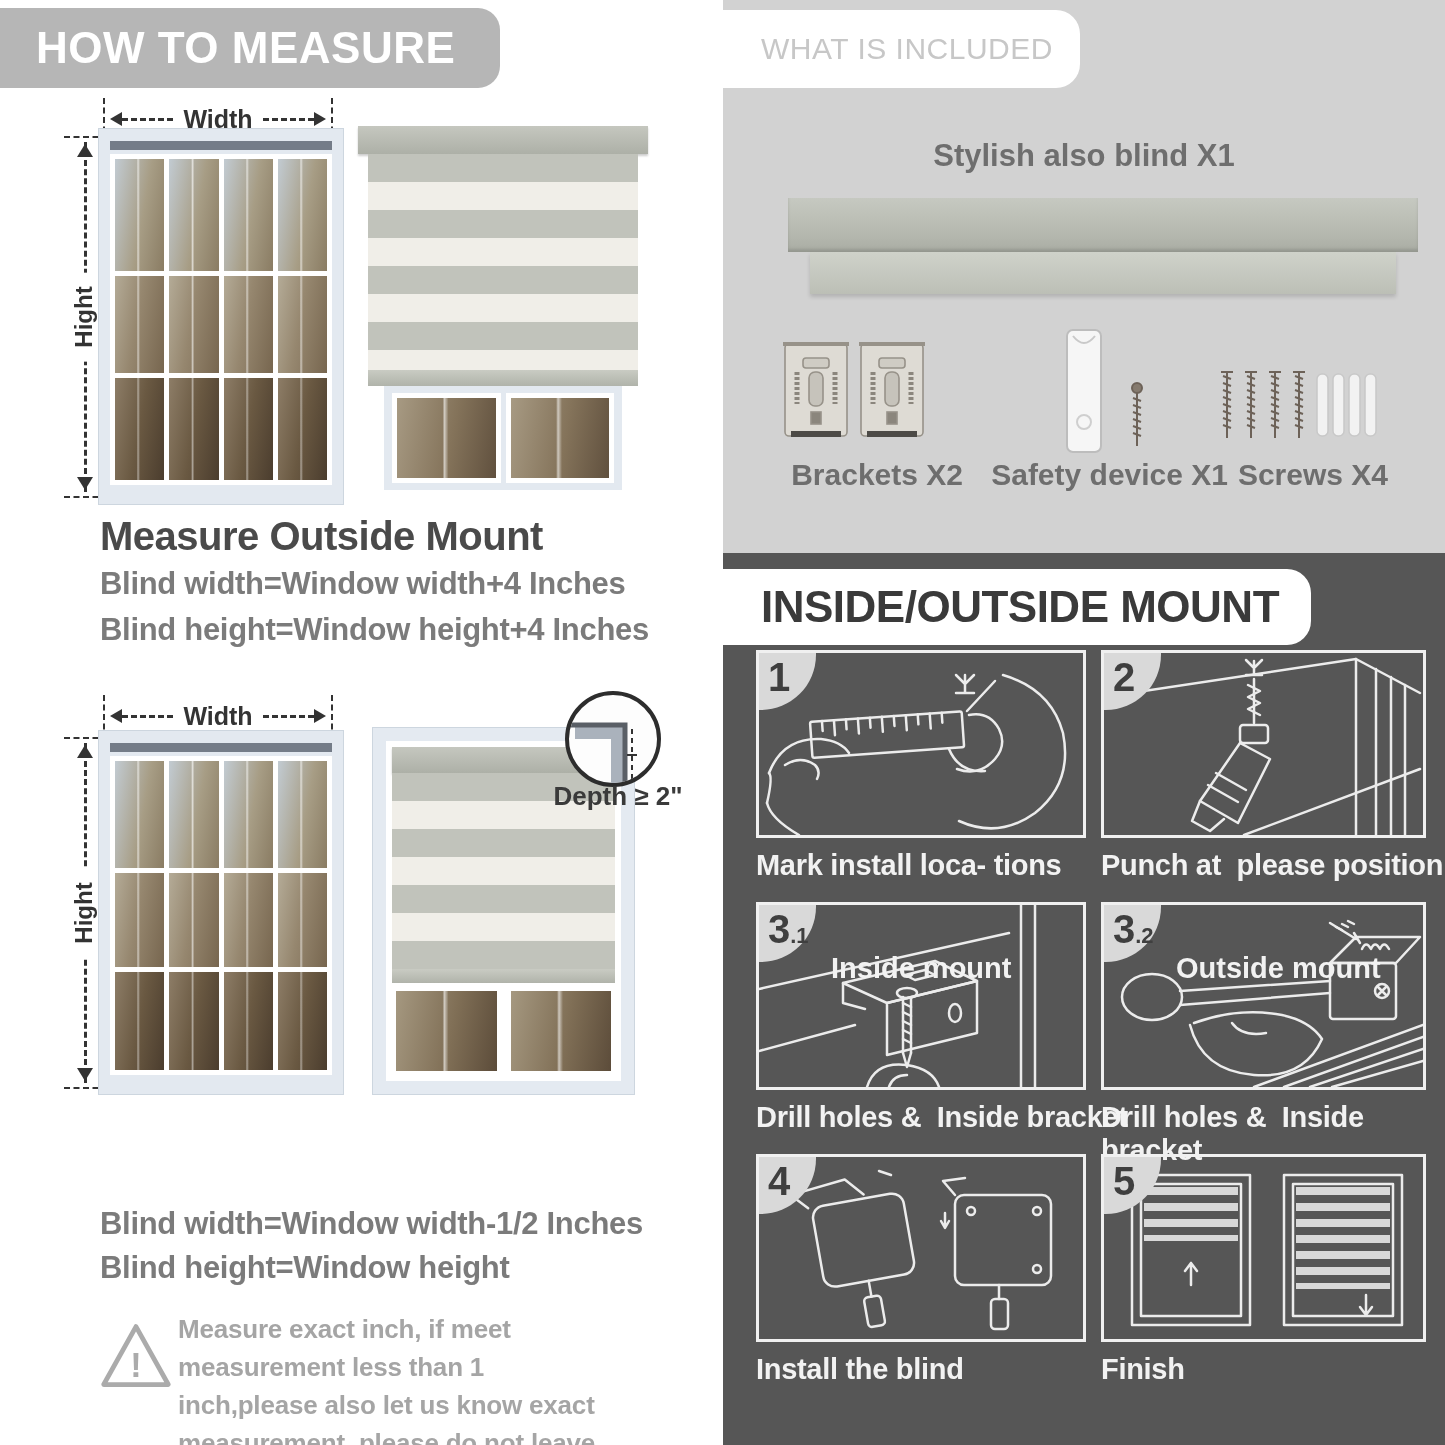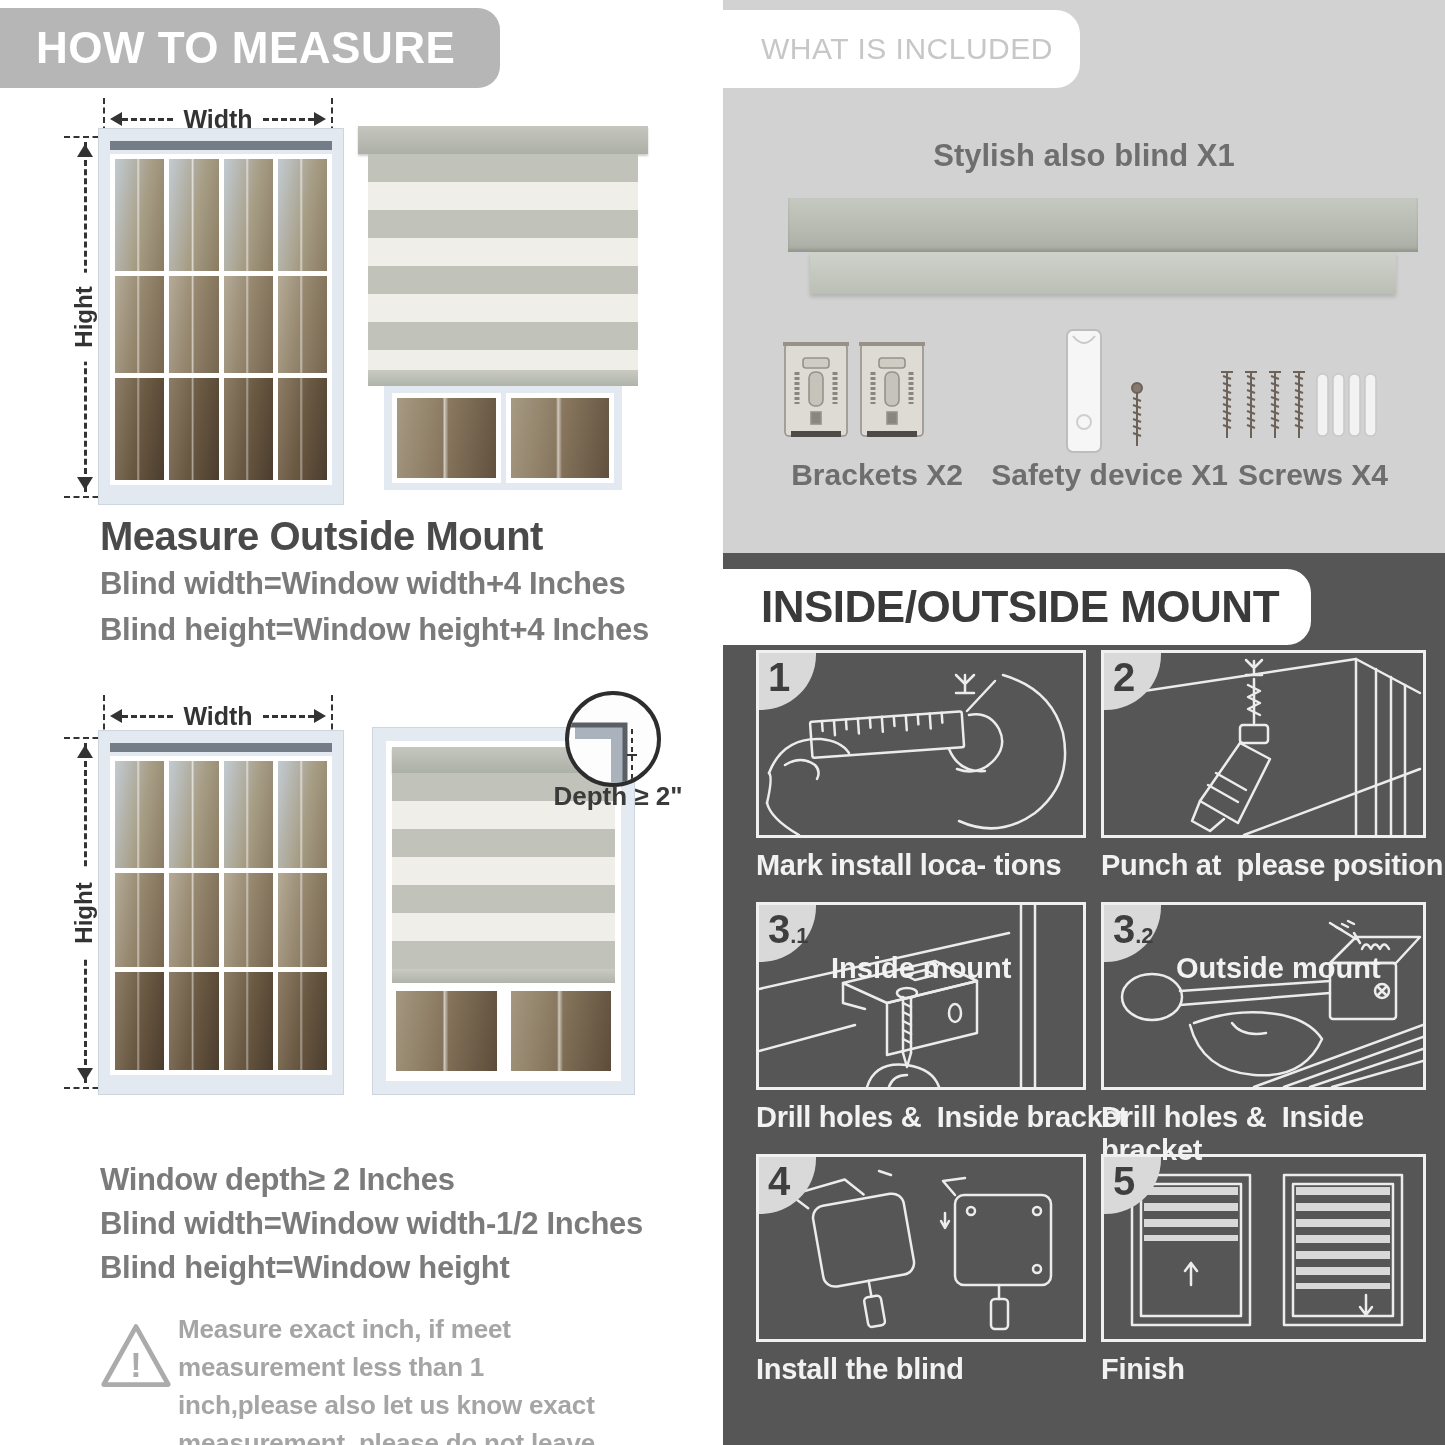--- a/index.html
+++ b/index.html
@@ -213,21 +213,20 @@
   <div class="abs magnifier" style="left:565px;top:691px;width:88px;height:88px">
     <svg width="88" height="88" viewBox="0 0 88 88">
       <path d="M6 38 L48 38 L48 88" stroke="#aab2bc" stroke-width="12" fill="none"></path>
       <path d="M2 30 L56 30 L56 88" stroke="#5a5f66" stroke-width="5" fill="none"></path>
       <path d="M63 34 L63 86" stroke="#333" stroke-width="2" stroke-dasharray="5 4" fill="none"></path>
       <path d="M58 60 L68 60" stroke="#333" stroke-width="2" fill="none"></path>
     </svg>
   </div>
   <div class="abs depth-label" style="left:548px;top:781px;width:140px">Depth ≥ 2"</div>
 
-  <div class="abs t-line" style="left:100px;top:1162px">Window depth≥ 2 Inches</div>
   <div class="abs t-line" style="left:100px;top:1206px">Blind width=Window width-1/2 Inches</div>
   <div class="abs t-line" style="left:100px;top:1250px">Blind height=Window height</div>
 
   <div class="abs" style="left:98px;top:1318px;width:76px;height:76px">
     <svg width="76" height="76" viewBox="0 0 80 76">
       <path d="M40 7 L74 68 L6 68 Z" fill="none" stroke="#ababab" stroke-width="5" stroke-linejoin="round"></path>
       <text x="40" y="60" text-anchor="middle" font-size="36" font-weight="bold" fill="#ababab">!</text>
     </svg>
   </div>
   <div class="abs warn-text" style="left:178px;top:1310px;width:430px">Measure exact inch, if meet measurement less than 1 inch,please also let us know exact measurement, please do not leave it</div>

